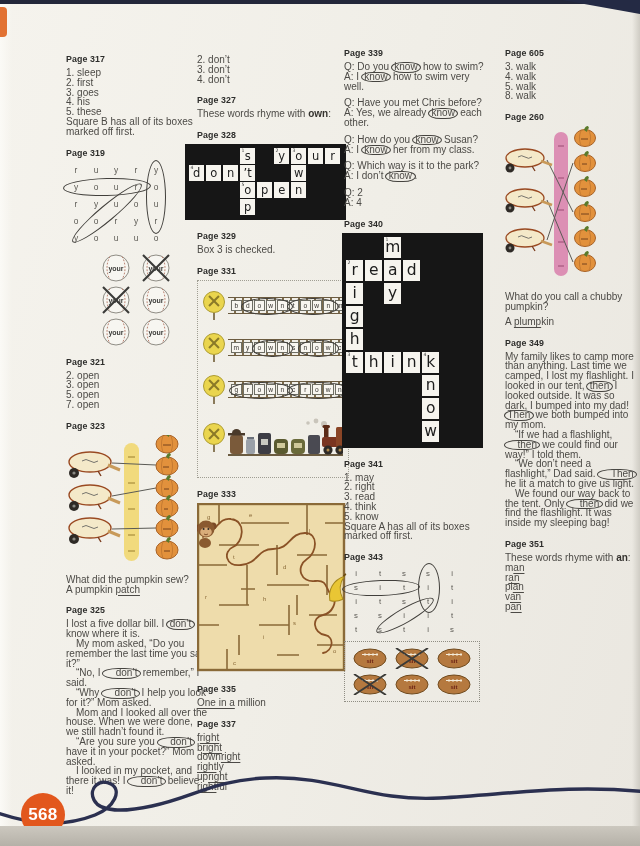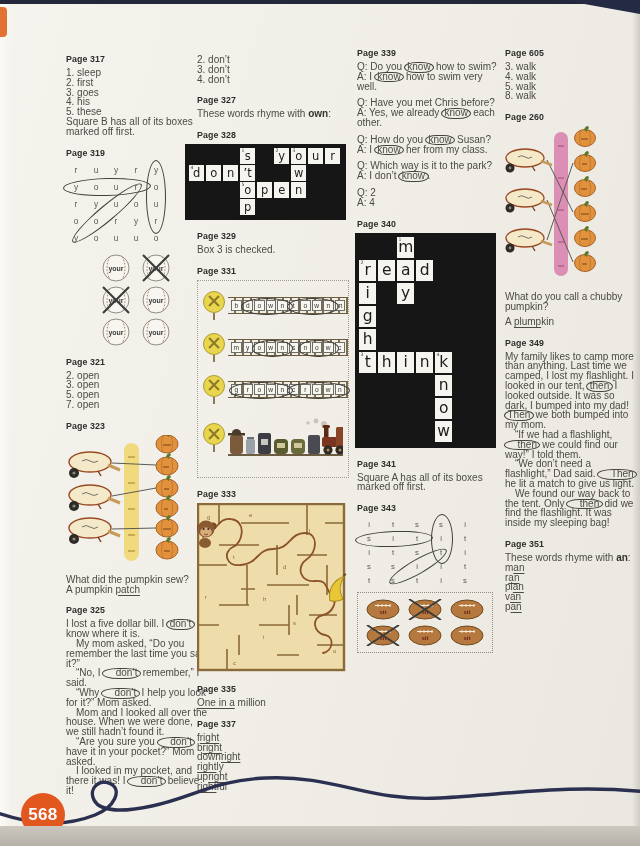--- a/index.html
+++ b/index.html
@@ -13,21 +13,21 @@
   .edge-left{position:absolute;left:0;top:0;width:12px;height:100%;background:linear-gradient(to right,#fbfaf6,rgba(251,250,246,0));}
   .edge-right{position:absolute;right:0;top:0;width:8px;height:100%;background:linear-gradient(to left,#cfccc4,rgba(207,204,196,0));}
   .edge-top{position:absolute;left:0;top:0;width:100%;height:4px;background:#23273a;}
   .corner-tri{position:absolute;right:0;top:0;width:0;height:0;border-top:14px solid #242a44;border-left:78px solid transparent;}
   .orange-wedge{position:absolute;left:0;top:7px;width:7px;height:30px;background:#e06a28;border-radius:0 4px 4px 0;opacity:.95;}
   .edge-bottom{position:absolute;left:0;top:826px;width:100%;height:20px;background:linear-gradient(#ccc8bf,#b5b1a8);}
 
   .col{position:absolute;}
   #c1{left:46px;top:52px;width:142px;margin-left:20px;}
   #c2{left:197px;top:52px;width:152px;}
-  #c3{left:357px;top:46px;width:142px;}
+  #c3{left:344px;top:46px;width:142px;}
   #c4{left:505px;top:46px;width:133px;}
 
   .ph{font-weight:700;font-size:8.8px;color:#2d2d2b;margin:11px 0 4px;letter-spacing:.1px;}
   .ph:first-child{margin-top:2px;}
   .bl{font-size:10px;line-height:9.8px;color:#4c4a46;}
   .bl>div{min-height:9.6px;}
   .vgap{height:7px;min-height:7px !important;}
   .ind{text-indent:10px;}
   .circ{display:inline-block;border:1.1px solid #45433f;border-radius:50%/62%;padding:0 2.5px;margin:-1px -1px;line-height:8.6px;}
   .und{text-decoration:underline;text-underline-offset:1.5px;}
@@ -501,20 +501,27 @@
       <div class="cwcell" style="left: 23px; top: 119px; width: 17.4px; height: 21.4px; font-size: 15.5px;">h</div>
       <div class="cwcell" style="left: 42px; top: 119px; width: 17.4px; height: 21.4px; font-size: 15.5px;">i</div>
       <div class="cwcell" style="left: 61px; top: 119px; width: 17.4px; height: 21.4px; font-size: 15.5px;">n</div>
       <div class="cwcell" style="left: 80px; top: 119px; width: 17.4px; height: 21.4px; font-size: 15.5px;">k<i class="cwn">4</i></div>
       <div class="cwcell" style="left: 80px; top: 142px; width: 17.4px; height: 21.4px; font-size: 15.5px;">n</div>
       <div class="cwcell" style="left: 80px; top: 165px; width: 17.4px; height: 21.4px; font-size: 15.5px;">o</div>
       <div class="cwcell" style="left: 80px; top: 188px; width: 17.4px; height: 21.4px; font-size: 15.5px;">w</div>
     </div>
 
   <div class="ph">Page 341</div>
+  <div class="bl">
+      <div>1. may</div>
+      <div>2. right</div>
+      <div>3. read</div>
+      <div>4. think</div>
+      <div>5. know</div>
+    </div>
   <div class="bl">Square A has all of its boxes marked off first.</div>
 
   <div class="ph">Page 343</div>
   <div class="wswrap">
     <div>
         <div class="wsrow">
           <span class="wscell" style="width: 24px; height: 14px; font-size: 7.8px;">i</span>
           <span class="wscell" style="width: 24px; height: 14px; font-size: 7.8px;">t</span>
           <span class="wscell" style="width: 24px; height: 14px; font-size: 7.8px;">s</span>
           <span class="wscell" style="width: 24px; height: 14px; font-size: 7.8px;">s</span>

